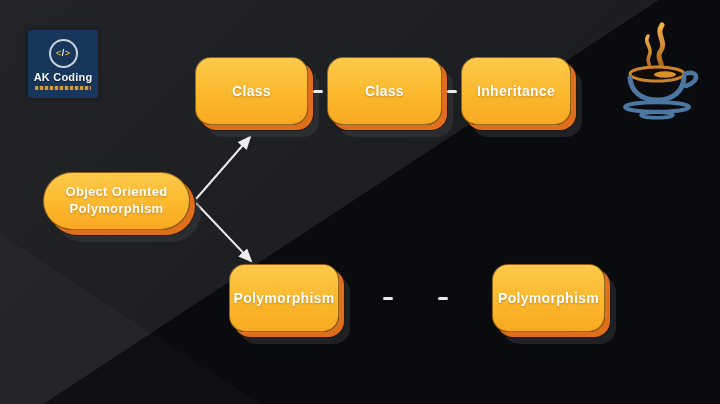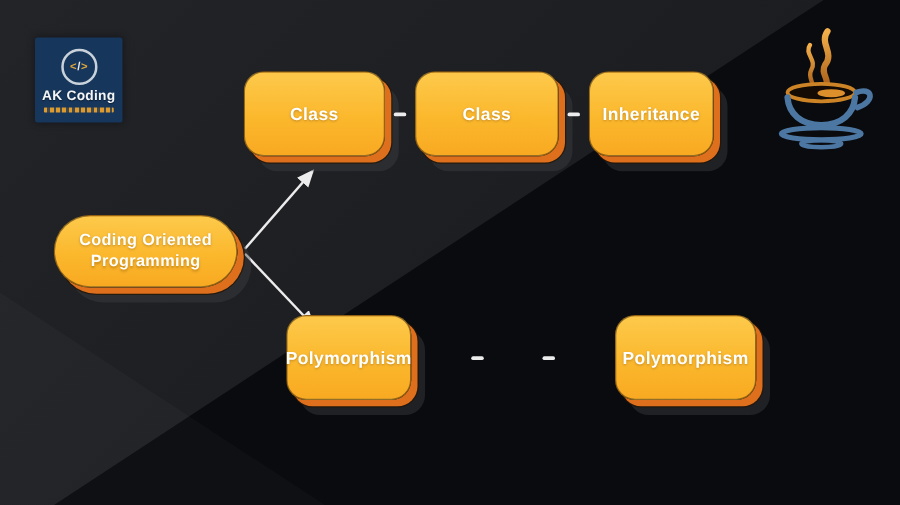--- a/index.html
+++ b/index.html
@@ -55,25 +55,25 @@
     background:linear-gradient(180deg,#fdc94b 0%,#fbb82d 55%,#f8a922 100%);
     border:1px solid rgba(60,35,5,.55);
     color:#fff;font-weight:bold;font-size:14px;letter-spacing:.3px;
     display:flex;align-items:center;justify-content:center;text-align:center;
     text-shadow:0 1px 2px rgba(90,50,0,.35);
     box-shadow:5px 5px 0 0 #dd6f1d,
                5px 5px 0 1px rgba(35,22,8,.8),
                11px 12px 0 0 rgba(62,64,70,.42);
   }
   .rect{height:68px;border-radius:16px;}
-  .w113{width:113px;} .w115{width:115px;} .w110{width:100px;}
+  .w113{width:113px;} .w115{width:115px;} .w110{width:110px;}
 
   .row{position:absolute;display:flex;align-items:center;justify-content:space-between;width:376px;}
   .row-top{left:195px;top:57px;height:68px;}
-  .row-bottom{left:197px;top:252px;height:68px;padding-left:32px;}
+  .row-bottom{left:197px;top:264px;height:68px;padding-left:32px;}
   .dash{width:10px;height:3px;background:#ececec;border-radius:1.5px;}
 
   .pill{
     position:absolute;left:43px;top:172px;width:147px;height:58px;
     border-radius:29px;font-size:13px;line-height:1.3;padding:0 10px;
   }
 </style>
 </head>
 <body>
 
@@ -111,21 +111,21 @@
   <svg class="arrows" viewBox="0 0 720 404">
     <defs>
       <marker id="ah" markerWidth="8" markerHeight="7" refX="6" refY="3" orient="auto">
         <path d="M0,0 L7,3 L0,6 z" fill="#ececec"></path>
       </marker>
     </defs>
     <line x1="196" y1="199" x2="250" y2="137" stroke="#ececec" stroke-width="2" marker-end="url(#ah)"></line>
     <line x1="196" y1="203" x2="251" y2="261" stroke="#ececec" stroke-width="2" marker-end="url(#ah)"></line>
   </svg>
 
-  <div class="node pill">Coding Oriented Programming</div>
+  <div class="node pill">Object Oriented Polymorphism</div>
 
   <div class="row row-top">
     <div class="node rect w113">Class</div>
     <div class="dash"></div>
     <div class="node rect w115">Class</div>
     <div class="dash"></div>
     <div class="node rect w110">Inheritance</div>
   </div>
 
   <div class="row row-bottom">

